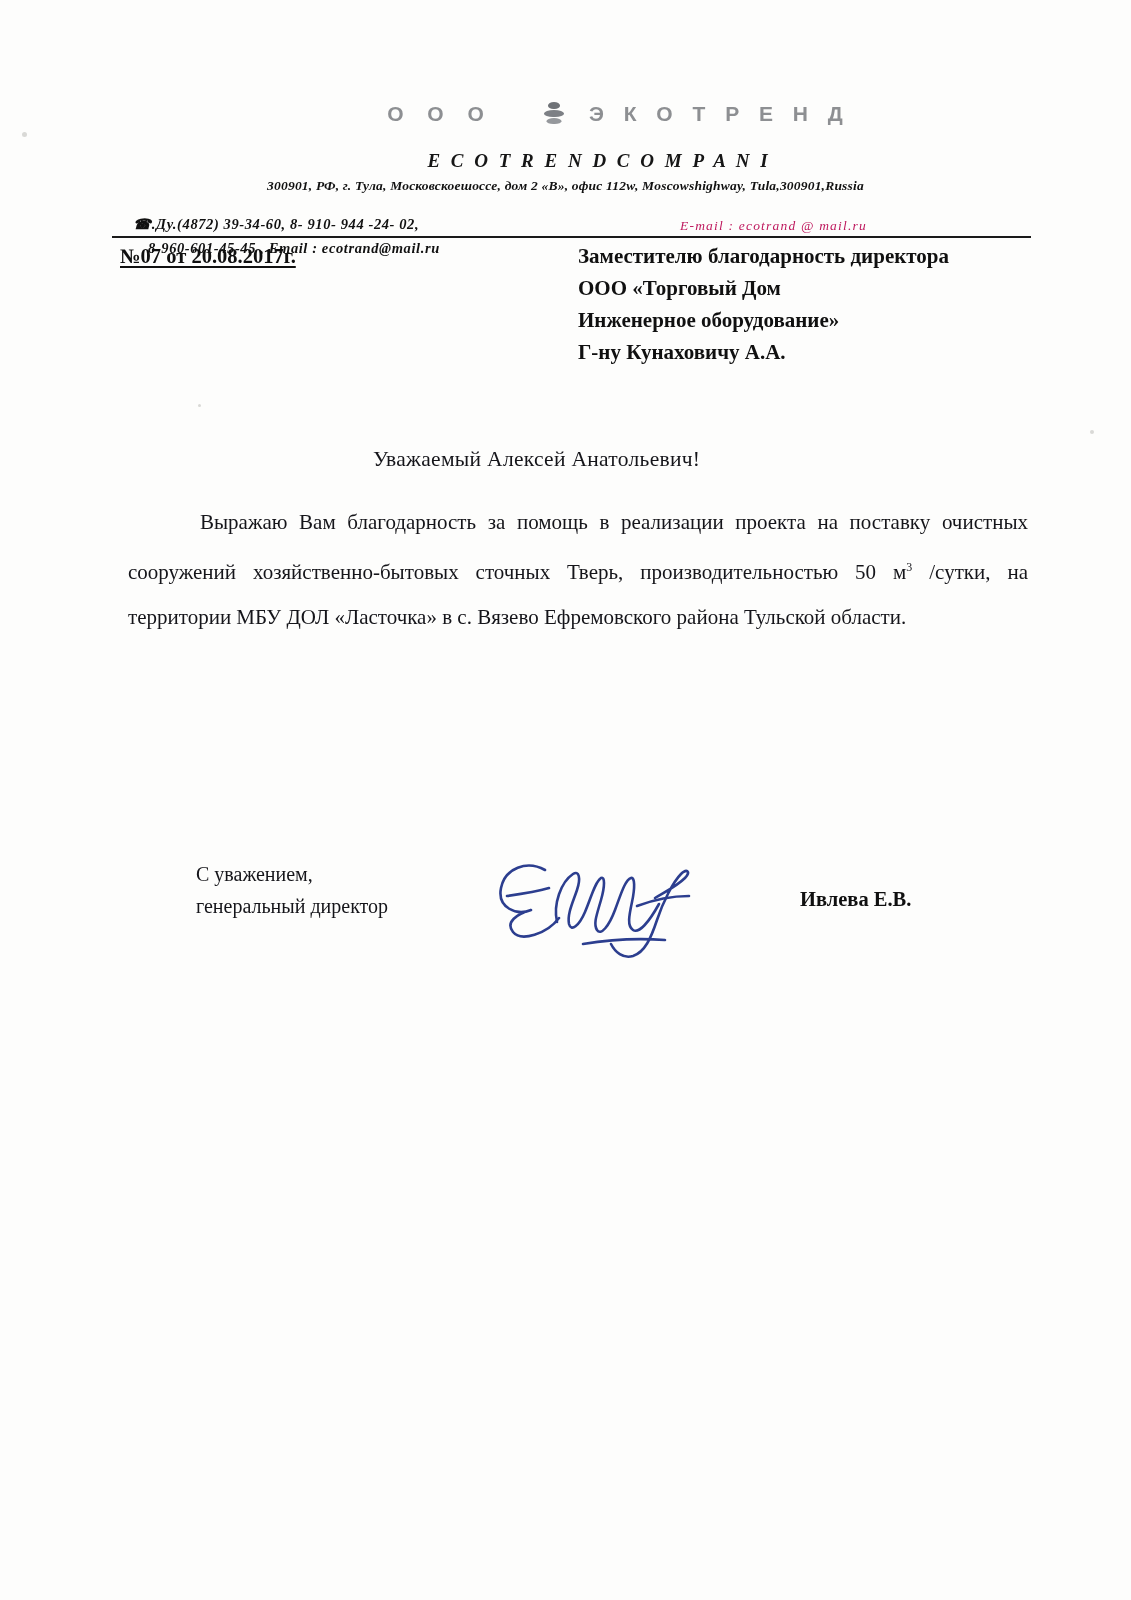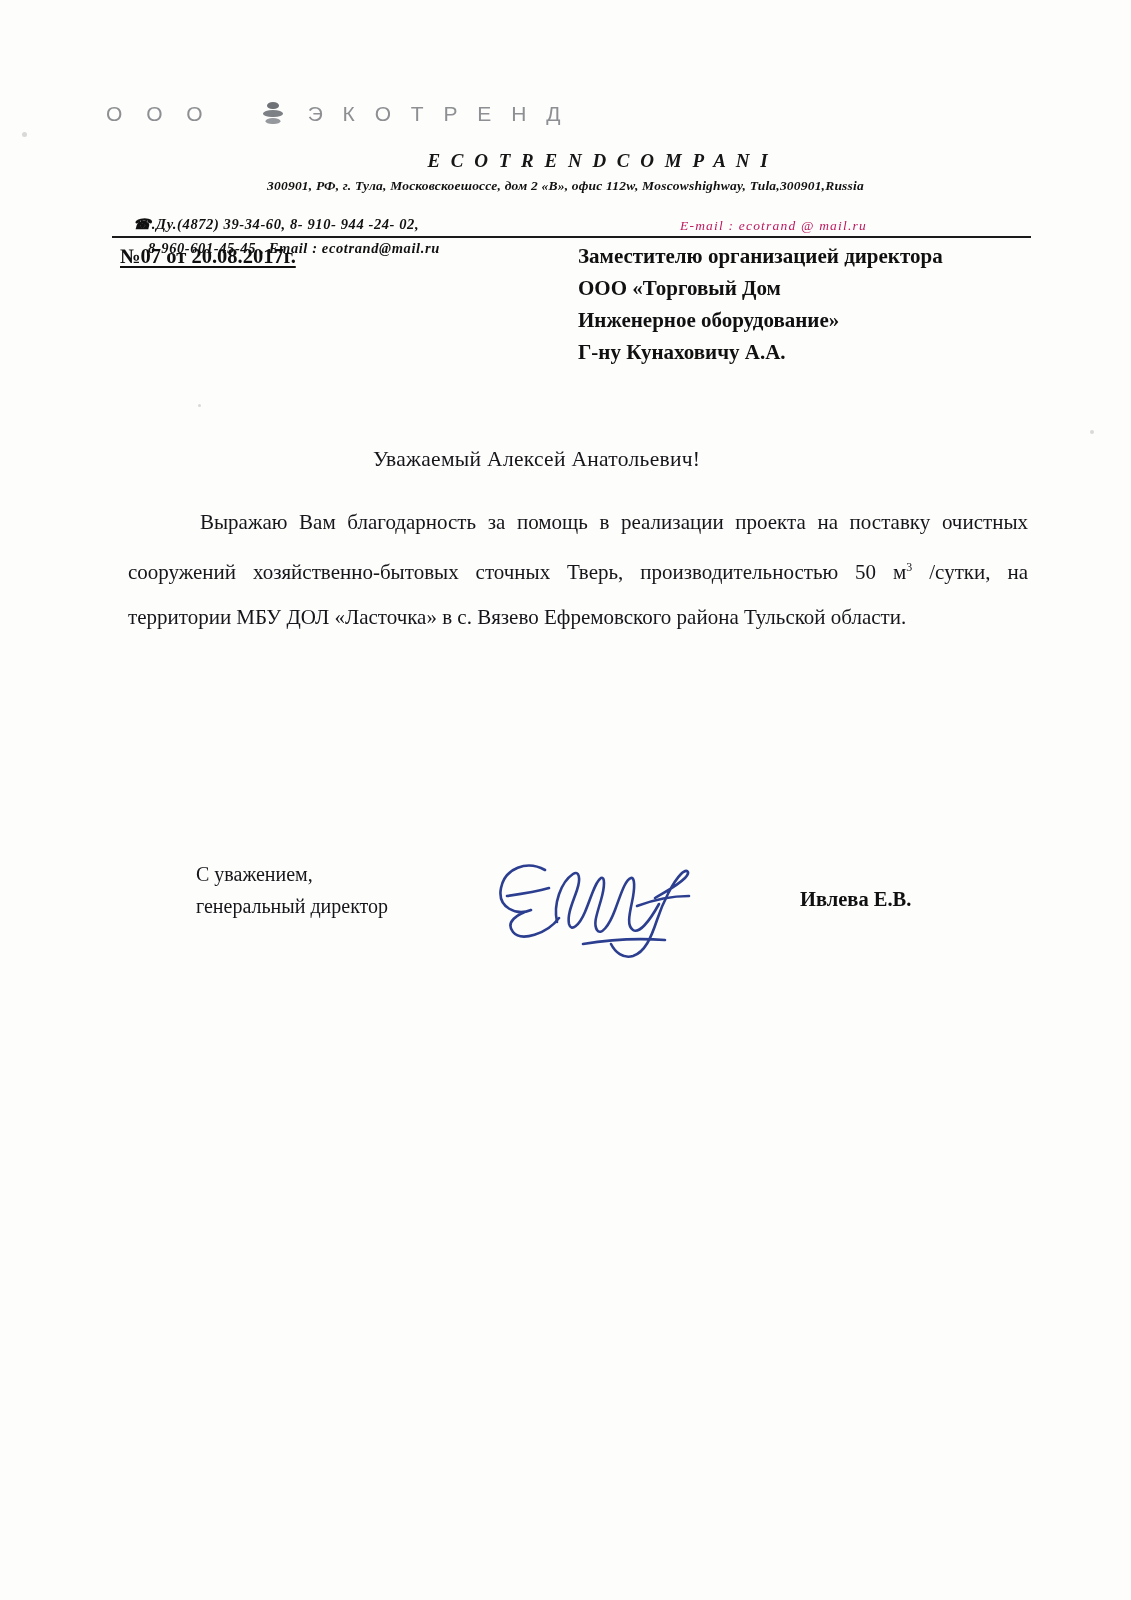--- a/index.html
+++ b/index.html
@@ -26,23 +26,24 @@
   .letterhead {
     position: absolute;
     left: 0;
     right: 0;
     top: 90px;
   }
 
   .logo-row {
     display: flex;
     align-items: center;
-    justify-content: flex-start;
+    justify-content: center;
     padding-left: 106px;
     height: 48px;
+    font-weight: bold;
   }
   .logo-ooo {
     font-family: "Liberation Sans", sans-serif;
     font-size: 21px;
     letter-spacing: 9px;
     color: #8d8f92;
   }
   .logo-mark {
     margin: 0 22px 0 48px;
     width: 26px;
@@ -262,21 +263,21 @@
     <div class="contact-row2">
       <span class="contact-left2">8-960-601-45-45 , Email  :  ecotrand@mail.ru</span>
     </div>
   </div>
 
   <div class="rule"></div>
 
   <div class="doc-number">№07 от 20.08.2017г.</div>
 
   <div class="addressee">
-    <div>Заместителю организацией директора</div>
+    <div>Заместителю благодарность директора</div>
     <div>ООО «Торговый Дом</div>
     <div>Инженерное оборудование»</div>
     <div>Г-ну Кунаховичу А.А.</div>
   </div>
 
   <div class="salutation">Уважаемый Алексей Анатольевич!</div>
 
   <div class="para para-1">
     <span>Выражаю Вам благодарность за помощь в реализации проекта на поставку очистных сооружений хозяйственно-бытовых сточных Тверь, производительностью 50 м</span><sup>3</sup><span> /сутки, на территории МБУ ДОЛ «Ласточка» в с. Вязево Ефремовского района Тульской области.</span>
   </div>

